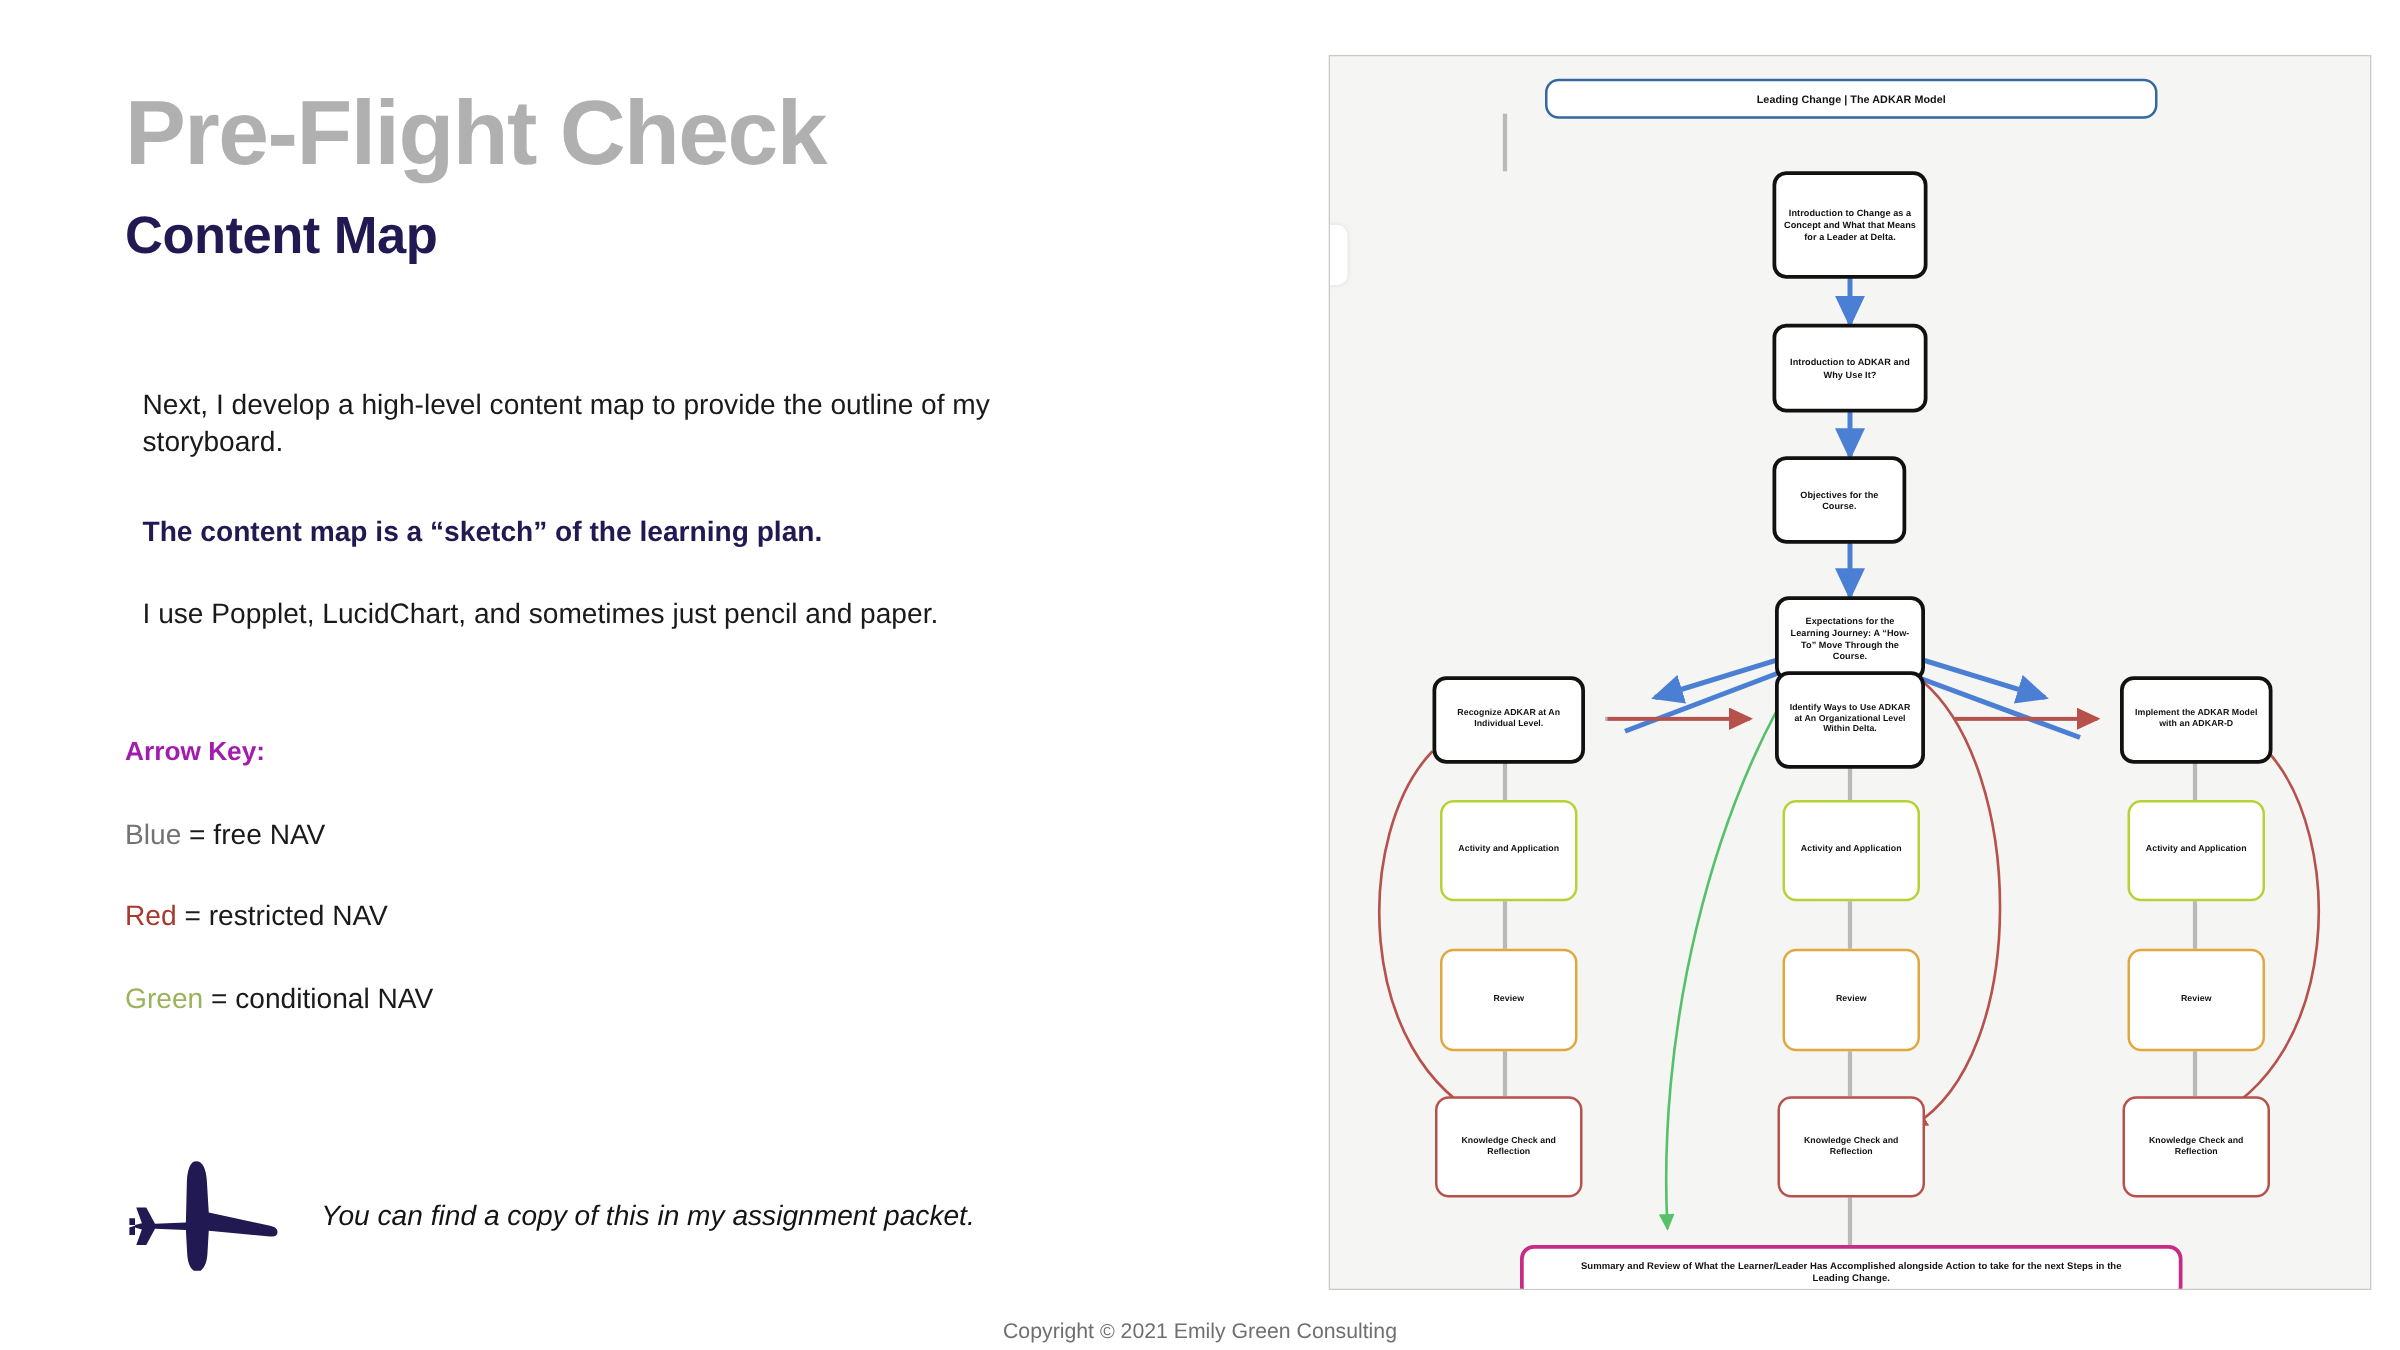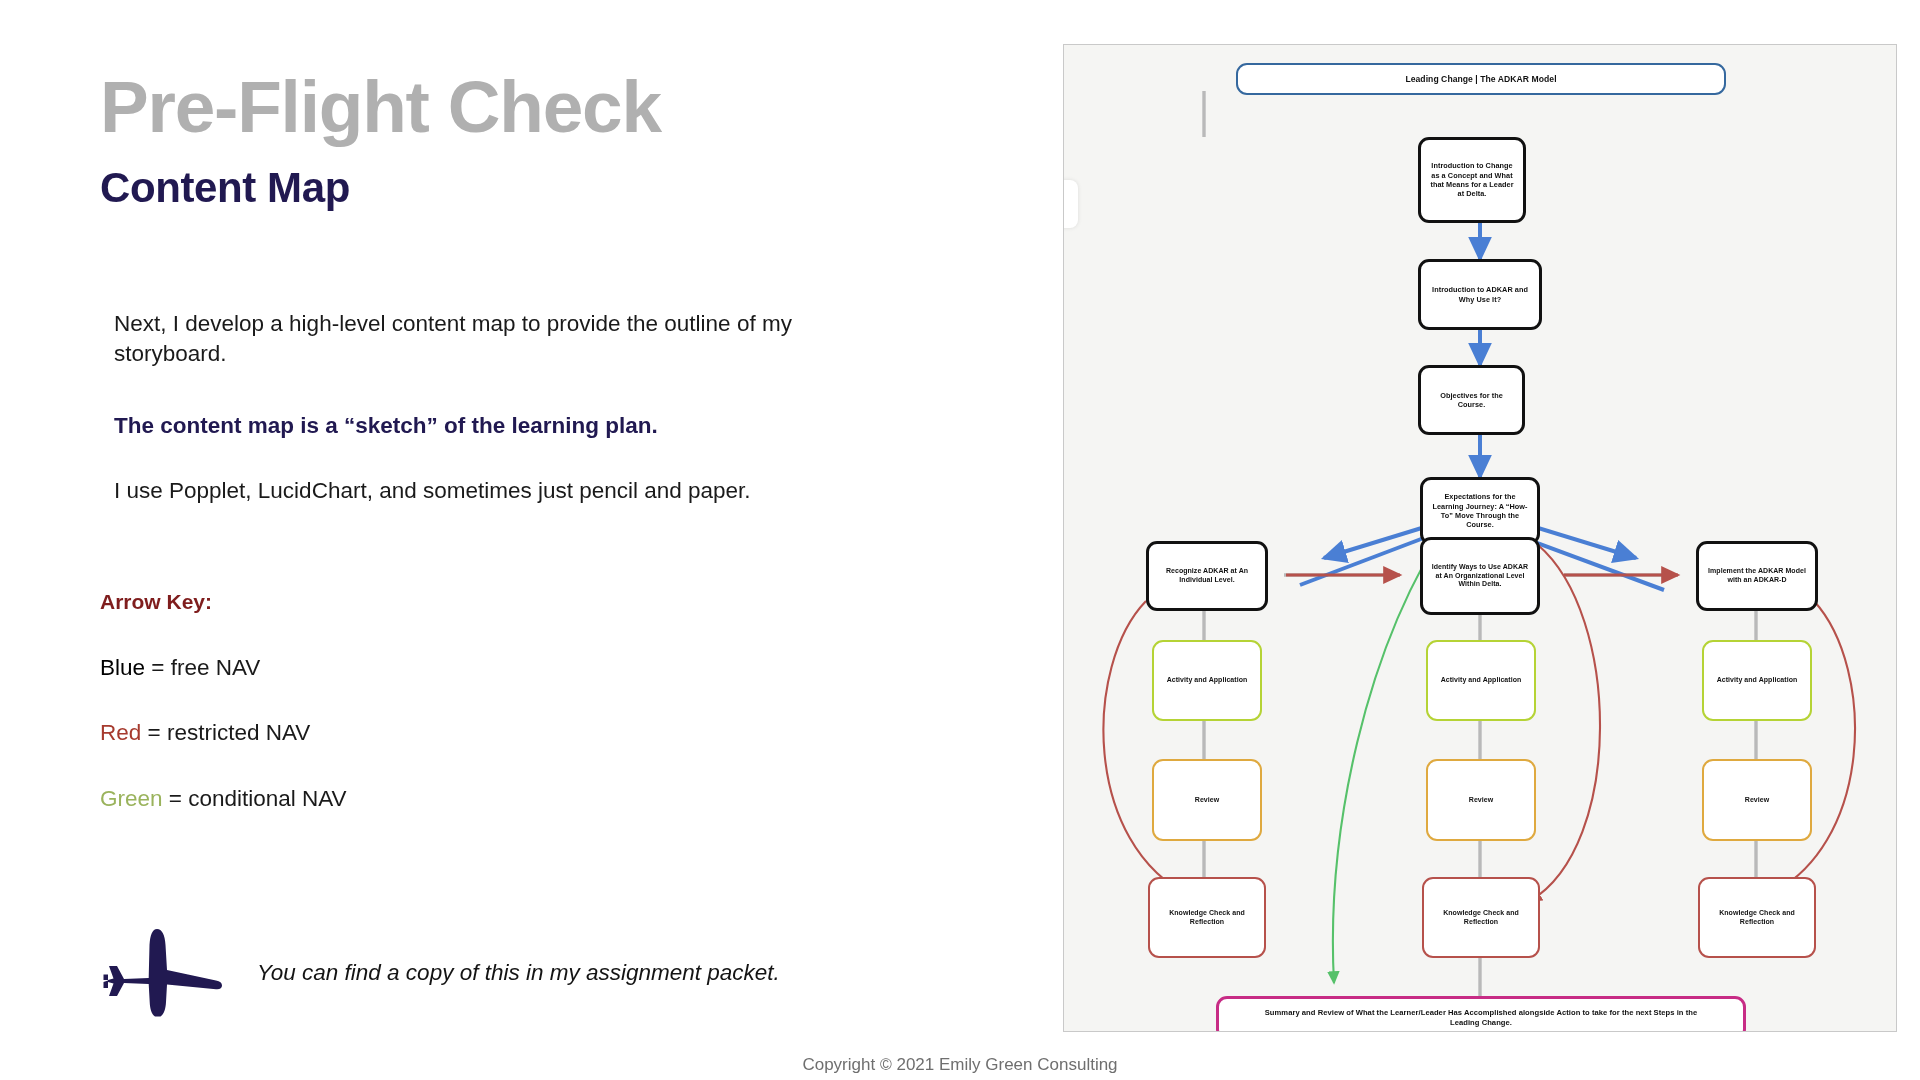--- a/index.html
+++ b/index.html
@@ -52,21 +52,21 @@
   .p1 { position: absolute; left: 0; top: 225px; }
   .p2 { position: absolute; left: 0; top: 327px; font-weight: 700; color: #211951; }
   .p3 { position: absolute; left: 0; top: 392px; }
 
   .arrow-key-head {
     position: absolute;
     left: 0;
     top: 520px;
     font-size: 21px;
     font-weight: 700;
-    color: #7f1d1d;
+    color: #a21caf;
   }
   .key-line {
     position: absolute;
     left: 0;
     font-size: 22.5px;
     color: #1a1a1a;
     white-space: nowrap;
   }
   .key-blue  { top: 585px; }
   .key-red   { top: 650px; }
@@ -161,21 +161,21 @@
     <div class="title-main">Pre-Flight Check</div>
     <div class="title-sub">Content Map</div>
 
     <div class="para p1">Next, I develop a high-level content map to provide the outline of my storyboard.</div>
     <div class="para p2">The content map is a “sketch” of the learning plan.</div>
     <div class="para p3">I use Popplet, LucidChart, and sometimes just pencil and paper.</div>
 
     <div class="arrow-key-head">Arrow Key:</div>
 
     <div class="key-line key-blue">
-      <span class="kw" style="color: #000000;">Blue</span><span> = free NAV</span>
+      <span class="kw" style="color: #737373;">Blue</span><span> = free NAV</span>
     </div>
     <div class="key-line key-red">
       <span class="kw" style="color: rgb(166, 58, 46);">Red</span><span> = restricted NAV</span>
     </div>
     <div class="key-line key-green">
       <span class="kw" style="color: rgb(154, 179, 92);">Green</span><span> = conditional NAV</span>
     </div>
 
     <div class="plane-row">
       <svg class="plane-icon" viewBox="0 0 125 95">
@@ -253,21 +253,21 @@
           <path d="M750,556 C812,624 810,804 700,852" marker-end="url(#ar)"></path>
         </g>
 
         <g stroke="#56c16a" stroke-width="2.1" fill="none">
           <path d="M390,470 C300,600 262,790 270,938" marker-end="url(#ag)"></path>
         </g>
       </svg>
 
       <div class="node node-blue n-title" style="left:172px; top:18px; width:490px; height:32px;">Leading Change | The ADKAR Model</div>
 
-      <div class="node node-black n-body" style="left:354px; top:92px; width:108px; height:86px;">Introduction to Change as a Concept and What that Means for a Leader at Delta.</div>
+      <div class="node node-black n-body" style="left:354px; top:92px; width:124px; height:86px;">Introduction to Change as a Concept and What that Means for a Leader at Delta.</div>
 
       <div class="node node-black n-body" style="left:354px; top:214px; width:124px; height:71px;">Introduction to ADKAR and Why Use It?</div>
 
       <div class="node node-black n-body" style="left:354px; top:320px; width:107px; height:70px;">Objectives for the Course.</div>
 
       <div class="node node-black n-body" style="left:356px; top:432px; width:120px; height:68px;">Expectations for the Learning Journey: A “How-To” Move Through the Course.</div>
 
       <div class="node node-black n-small" style="left:82px; top:496px; width:122px; height:70px;">Recognize ADKAR at An Individual Level.</div>
       <div class="node node-black n-small" style="left:356px; top:492px; width:120px; height:78px;">Identify Ways to Use ADKAR at An Organizational Level Within Delta.</div>
       <div class="node node-black n-small" style="left:632px; top:496px; width:122px; height:70px;">Implement the ADKAR Model with an ADKAR-D</div>

